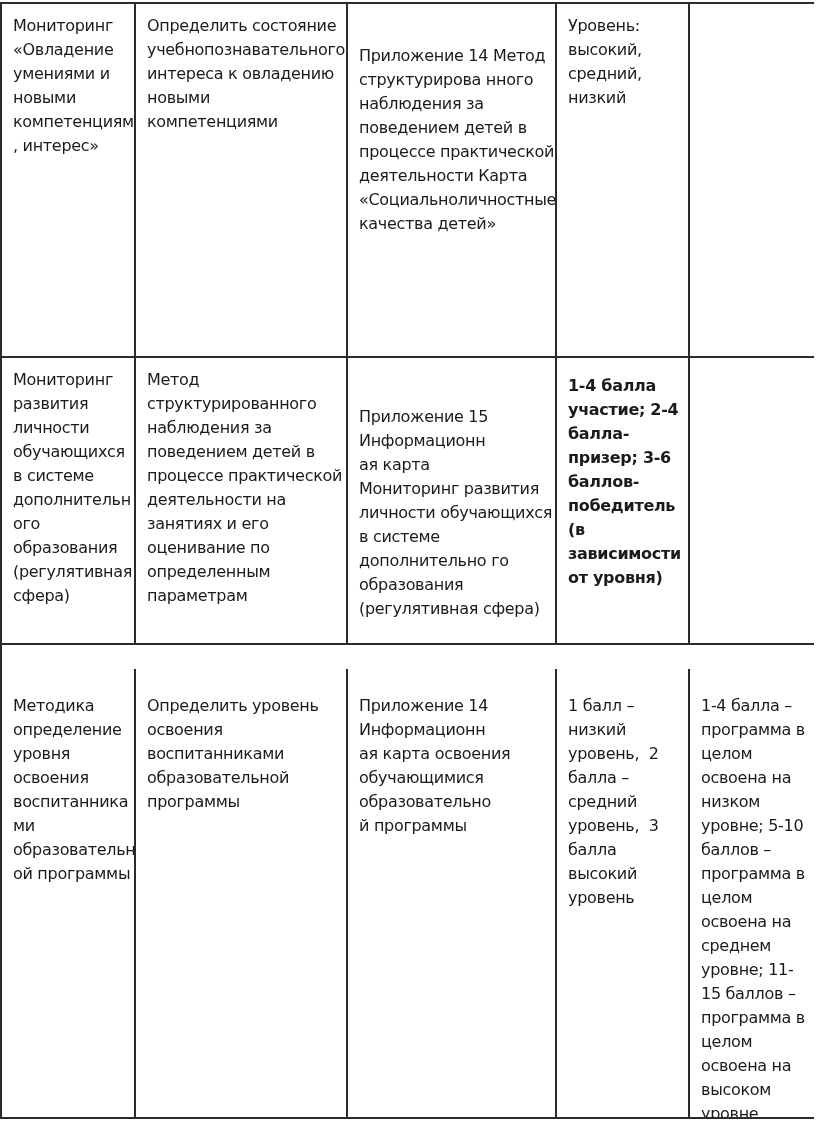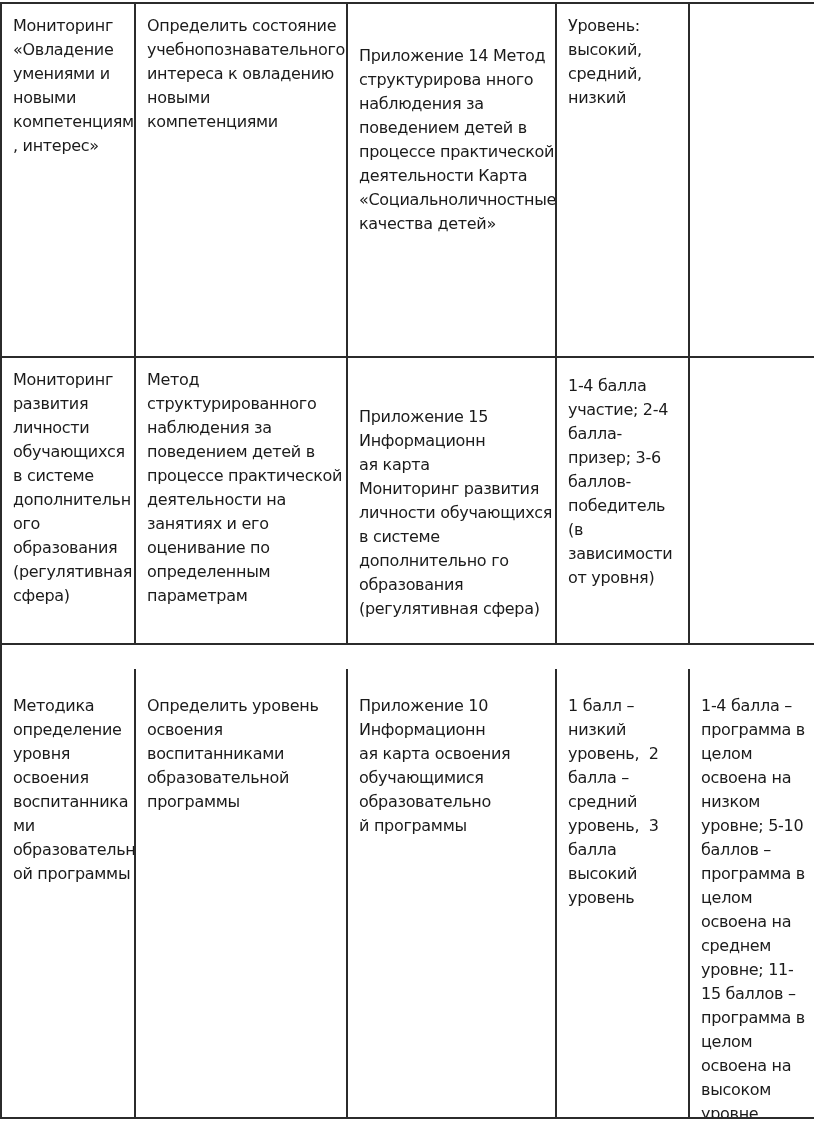--- a/index.html
+++ b/index.html
@@ -37,21 +37,21 @@
     letter-spacing: -0.3px;
     white-space: pre;
     overflow: hidden;
     color: #1b1b1b;
   }
   .cell.last-col {
     border-right: none;
   }
   .cell.pt-88 { padding-top: 40px; }
   .cell.pt-47 { padding-top: 47px; }
-  .cell.pt-16 { padding-top: 16px; }
+  .cell.pt-16 { padding-top: 16px; font-weight: bold; }
   .cell.pt-25 { padding-top: 25px; margin-top: 24px; }
 </style>
 </head>
 <body>
 
 <div class="doc-table">
 
   <div class="cell">Мониторинг
 «Овладение
 умениями и
@@ -123,21 +123,21 @@
 освоения
 воспитанника
 ми
 образовательн
 ой программы</div>
   <div class="cell pt-25">Определить уровень
 освоения
 воспитанниками
 образовательной
 программы</div>
-  <div class="cell pt-25">Приложение 10
+  <div class="cell pt-25">Приложение 14
 Информационн
 ая карта освоения
 обучающимися
 образовательно
 й программы</div>
   <div class="cell pt-25">1 балл –
 низкий
 уровень,  2
 балла –
 средний

